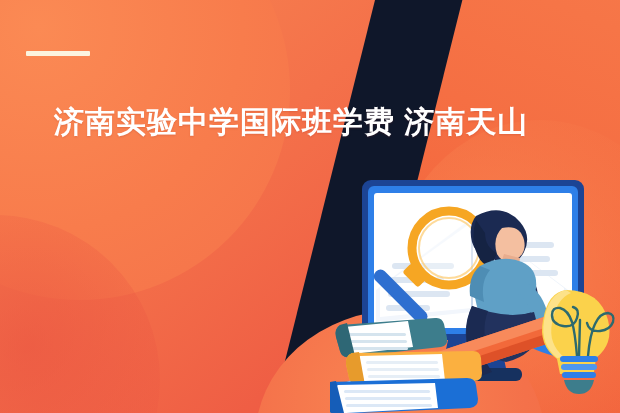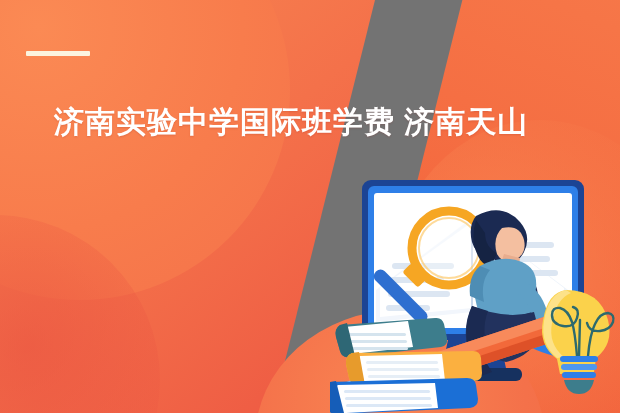--- a/index.html
+++ b/index.html
@@ -3,21 +3,21 @@
 <meta charset="utf-8">
 <style>
   html,body{margin:0;padding:0;}
   body{
     width:620px;height:413px;overflow:hidden;
     font-family:"Liberation Sans","DejaVu Sans",sans-serif;
     background:#E8453C;
   }
   #banner{
     position:relative;width:620px;height:413px;overflow:hidden;
-    background:#737373;
+    background:#0f172a;
   }
 
   
   .bg-layer{position:absolute;inset:0;overflow:hidden;}
 
   
   .wedge-left{
     position:absolute;left:-40px;top:-20px;width:420px;height:470px;
     background:linear-gradient(135deg,#F98A52 0%,#F4714A 55%,#EE5A43 100%);
     transform:skewX(-14deg);

